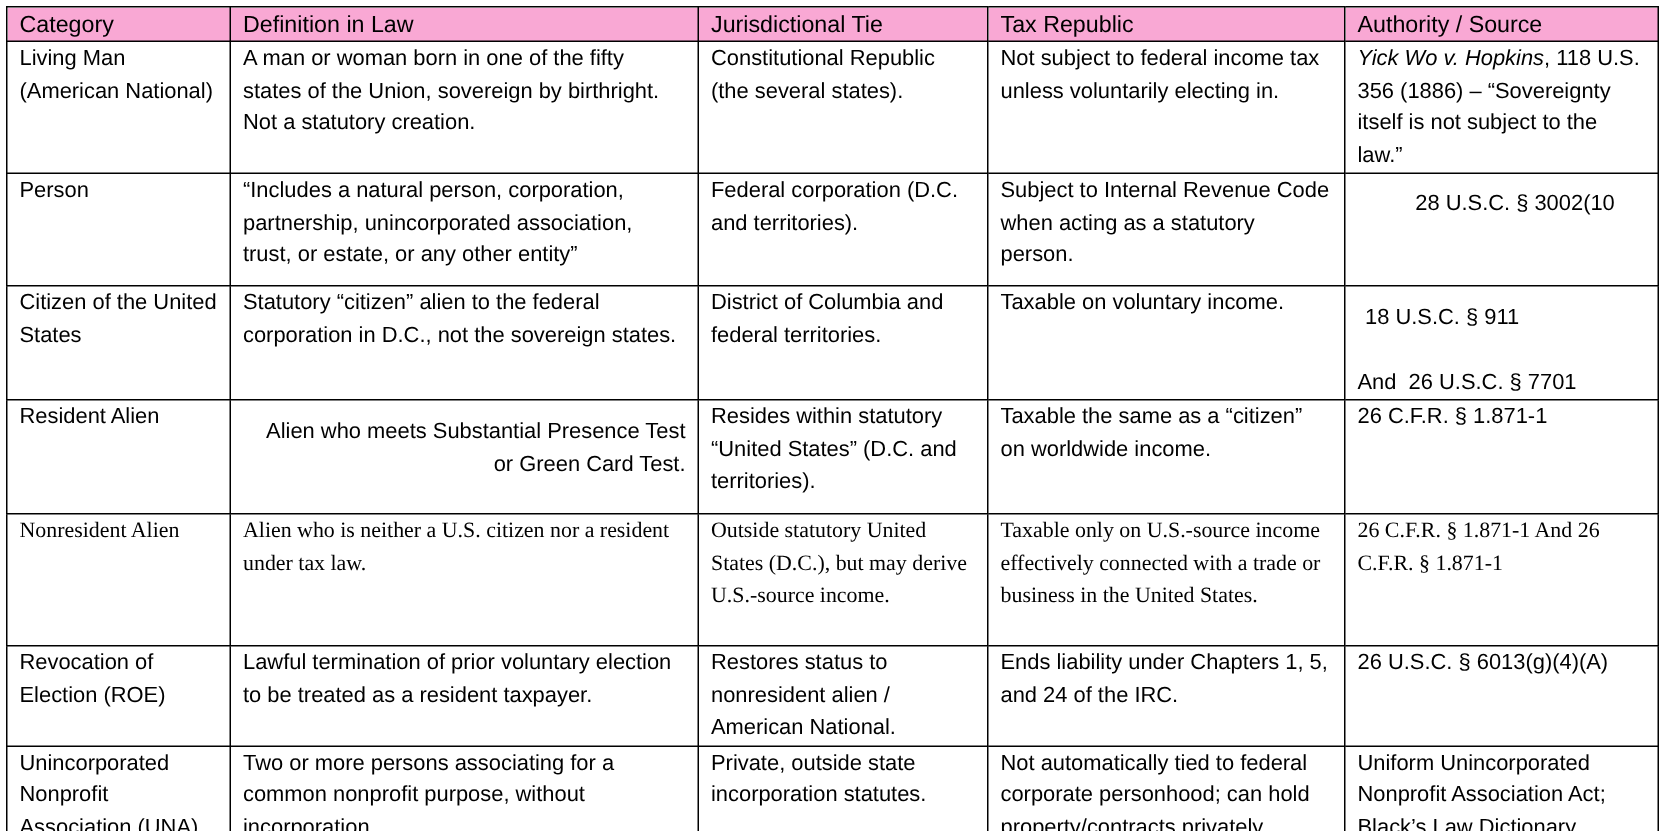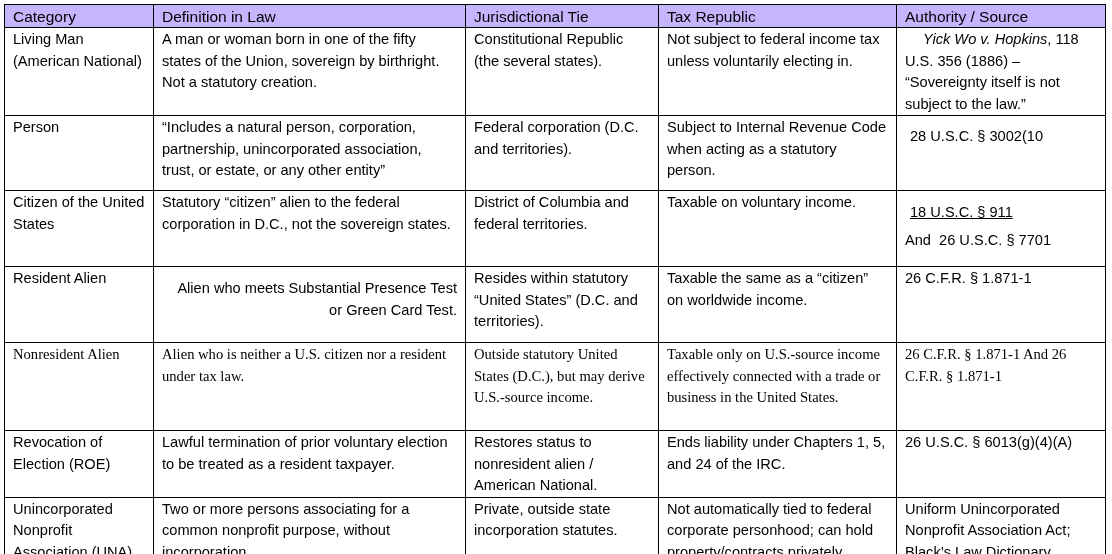--- a/index.html
+++ b/index.html
@@ -28,40 +28,40 @@
     table.legal-table th,
     table.legal-table td {
       border: 1.3px solid #000000;
       vertical-align: top;
       text-align: left;
       padding: 1px 8px 0 8px;
       font-weight: normal;
       overflow: hidden;
     }
     table.legal-table thead th {
-      background: #c4b5fd;
+      background: #f9a8d4;
       font-size: 15.5px;
       line-height: 21px;
       height: 21px;
       padding-top: 1px;
       padding-bottom: 0;
     }
     col.c1 { width: 149px; }
     col.c2 { width: 312px; }
     col.c3 { width: 193px; }
     col.c4 { width: 238px; }
     col.c5 { width: 209px; }
     tr.r1 td { height: 85px; }
     tr.r2 td { height: 64px; }
     tr.r3 td { height: 64px; }
     tr.r4 td { height: 64px; }
     tr.r5 td { height: 86px; font-family: Liberation Serif, serif; }
     tr.r6 td { height: 64px; }
     tr.r7 td { height: 86px; }
-    .ital { font-style: italic; margin-left: 18px; }
+    .ital { font-style: italic; }
     .line { display: block; }
   </style>
 </head>
 <body>
 
 <table class="legal-table">
   <colgroup>
     <col class="c1">
       <col class="c2">
       <col class="c3">
@@ -83,29 +83,29 @@
       <td>A man or woman born in one of the fifty states of the Union, sovereign by birthright. Not a statutory creation.</td>
       <td>Constitutional Republic (the several states).</td>
       <td>Not subject to federal income tax unless voluntarily electing in.</td>
       <td><span class="ital">Yick Wo v. Hopkins</span><span>, 118 U.S. 356 (1886) – “Sovereignty itself is not subject to the law.”</span></td>
     </tr>
     <tr class="r2">
       <td>Person</td>
       <td>“Includes a natural person, corporation, partnership, unincorporated association, trust, or estate, or any other entity”</td>
       <td>Federal corporation (D.C. and territories).</td>
       <td>Subject to Internal Revenue Code when acting as a statutory person.</td>
-      <td style="padding-top:10px; padding-left:13px;">28 U.S.C. § 3002(10</td>
+      <td style="padding-top:10px; padding-left:26px;text-align:center;">28 U.S.C. § 3002(10</td>
     </tr>
     <tr class="r3">
       <td>Citizen of the United States</td>
       <td>Statutory “citizen” alien to the federal corporation in D.C., not the sovereign states.</td>
       <td>District of Columbia and federal territories.</td>
       <td>Taxable on voluntary income.</td>
       <td style="padding-top:11px;">
-        <span class="line" style="padding-left:5px; margin-bottom:6px;text-decoration:underline;">18 U.S.C. § 911</span>
+        <span class="line" style="padding-left:5px; margin-bottom:21px;">18 U.S.C. § 911</span>
         <span class="line" style="white-space:pre;">And  26 U.S.C. § 7701</span>
       </td>
     </tr>
     <tr class="r4">
       <td>Resident Alien</td>
       <td style="padding-top:11px; padding-left:12px;text-align:right;">Alien who meets Substantial Presence Test or Green Card Test.</td>
       <td>Resides within statutory “United States” (D.C. and territories).</td>
       <td>Taxable the same as a “citizen” on worldwide income.</td>
       <td>26 C.F.R. § 1.871-1</td>
     </tr>

